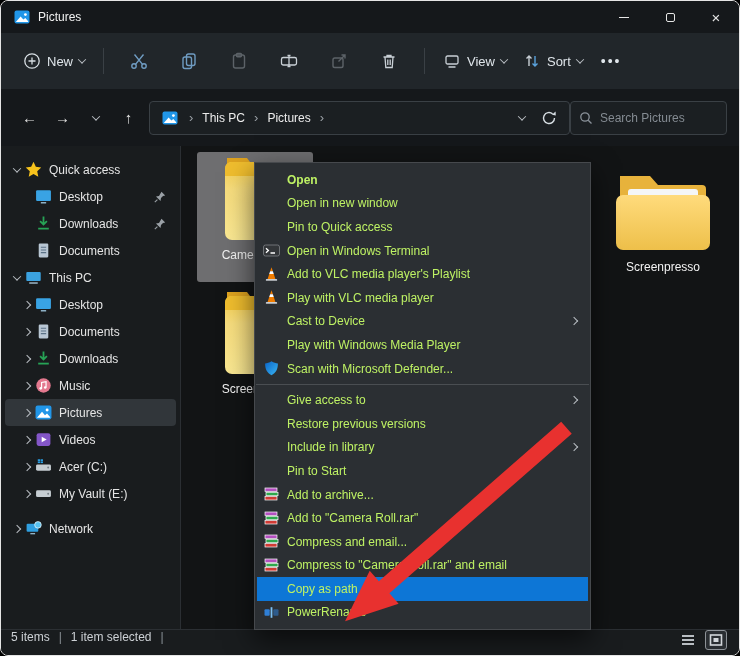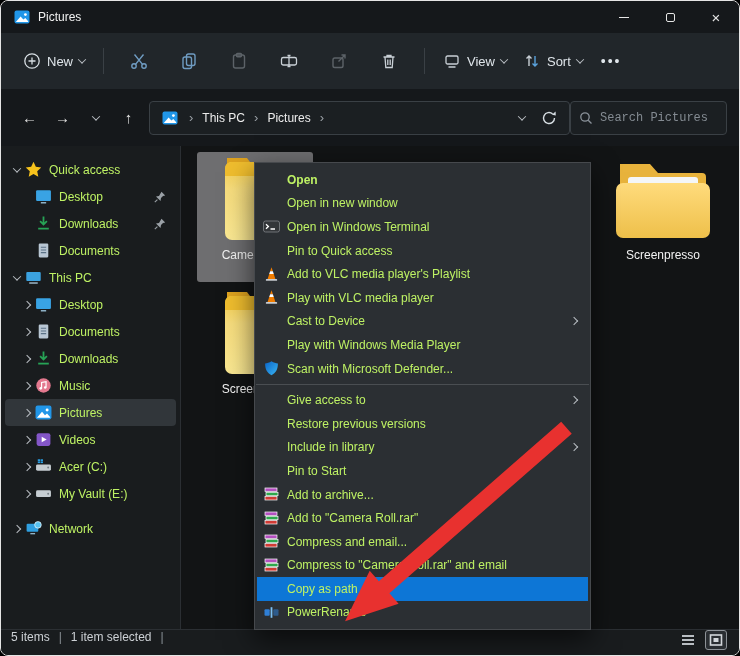--- a/index.html
+++ b/index.html
@@ -40,29 +40,29 @@
     background:#15181b; display:flex; align-items:center; padding:0 12px; }
   .nav-btn { width:33px; height:32px; display:flex; align-items:center; justify-content:center;
     color:#e3e3e3; font-size:15px; }
   .crumb-box { flex:1; height:34px; margin-left:4px; display:flex; align-items:center;
     border:1px solid #3a4045; border-radius:4px; background:#1b1f22; padding:0 8px; }
   .crumb-box .pic-ic { width:16px; height:16px; margin:0 4px; }
   .crumb-sep { color:#9aa0a6; font-size:13px; margin:0 7px; }
   .crumb { font-size:12px; color:#ececec; padding:2px 2px; }
   .crumb-right { margin-left:auto; display:flex; align-items:center; gap:16px; padding-right:4px; }
   .search-box { width:157px; height:34px; border:1px solid #3a4045; border-radius:4px;
-    background:#1b1f22; display:flex; align-items:center; padding:0 8px;font-family:Liberation Mono, monospace; }
+    background:#1b1f22; display:flex; align-items:center; padding:0 8px; }
   .search-box input { flex:1; background:transparent; border:none; outline:none;
     font-family:inherit; font-size:12px; color:#cfd4d8; margin-left:7px; width:100px; }
   .search-box input::placeholder { color:#848b92; }
 
   
   .content { position:absolute; top:145px; left:0; right:0; bottom:26px; display:flex; }
   .sidebar { width:180px; background:#191c1e; border-right:1px solid #2b2f33; padding-top:10px; overflow:hidden; }
-  .side-row { height:27px; display:flex; align-items:center; font-size:12px; color:#bef264; margin:0 4px; border-radius:4px; }
+  .side-row { height:27px; display:flex; align-items:center; font-size:12px; color:#e5e5e5; margin:0 4px; border-radius:4px; }
   .side-row.sel { background:#31363a; }
   .side-row .sp { width:16px; display:flex; align-items:center; justify-content:center; }
   .side-row .s-ic { width:17px; height:17px; margin-right:7px; display:flex; align-items:center; justify-content:center; }
   .lv0 { padding-left:4px; }
   .lv1 { padding-left:14px; }
   .pin { margin-left:auto; margin-right:10px; width:12px; height:12px; }
   .net-gap { margin-top:8px; }
 
   .main { position:relative; flex:1; background:#121415; }
   .tile { position:absolute; width:116px; height:130px; display:flex; flex-direction:column;
@@ -455,21 +455,21 @@
       <div class="tile" style="left:16px; top:140px;">
         <span>
           <svg width="66" height="92" viewBox="0 0 66 92">
               <path d="M5 6 h20 l6 8 H5 Z" fill="#dda21f"></path>
               <rect x="3" y="10" width="60" height="78" rx="7" fill="url(#gfold)"></rect>
               <path d="M3 17 q0 -7 7 -7 h46 q7 0 7 7 v7 H3 Z" fill="#efbd2e"></path>
             </svg>
         </span>
         <span class="f-label">Screenshots</span>
       </div>
-      <div class="tile" style="left:424px; top:10px;">
+      <div class="tile" style="left:424px; top:22px;">
         <span>
           <svg width="98" height="88" viewBox="0 0 98 88">
               <path d="M6 8 h30 l8 9 h44 q4 0 4 4 v50 H6 Z" fill="#e8b33c"></path>
               <rect x="14" y="21" width="70" height="40" rx="3" fill="#f4f6f7"></rect>
               <rect x="2" y="27" width="94" height="55" rx="7" fill="url(#gopen)"></rect>
             </svg>
         </span>
         <span class="f-label">Screenpresso</span>
       </div>
     </div>
@@ -478,33 +478,33 @@
   <div class="ctx-menu">
     <div class="mi bold">
         <span class="mi-ic"></span>
         <span class="mi-label">Open</span>
       </div>
     <div class="mi">
         <span class="mi-ic"></span>
         <span class="mi-label">Open in new window</span>
       </div>
     <div class="mi">
+        <span class="mi-ic"></span>
+        <span class="mi-label">Pin to Quick access</span>
+      </div>
+    <div class="mi">
       <span class="mi-ic">
           <svg viewBox="0 0 17 17">
             <rect x="0.5" y="3" width="16" height="11" rx="2" fill="#333639" stroke="#808488" stroke-width="0.8"></rect>
             <path d="M3 6.3 L5.4 8.5 L3 10.7" stroke="#fff" stroke-width="1.3" fill="none"></path>
             <path d="M7.5 11 h4.5" stroke="#fff" stroke-width="1.3"></path>
           </svg>
         </span>
       <span class="mi-label">Open in Windows Terminal</span>
     </div>
-    <div class="mi">
-        <span class="mi-ic"></span>
-        <span class="mi-label">Pin to Quick access</span>
-      </div>
     <div class="mi">
       <span class="mi-ic">
           <svg viewBox="0 0 17 17">
             <polygon points="8.5,1.2 9.9,5.2 7.1,5.2" fill="#f07c00"></polygon>
             <polygon points="7.1,5.2 9.9,5.2 10.8,7.9 6.2,7.9" fill="#fff"></polygon>
             <polygon points="6.2,7.9 10.8,7.9 12.4,13 4.6,13" fill="#f07c00"></polygon>
             <rect x="2.8" y="13" width="11.4" height="1.8" rx="0.9" fill="#c9cdd1"></rect>
           </svg>
         </span>
       <span class="mi-label">Add to VLC media player's Playlist</span>

